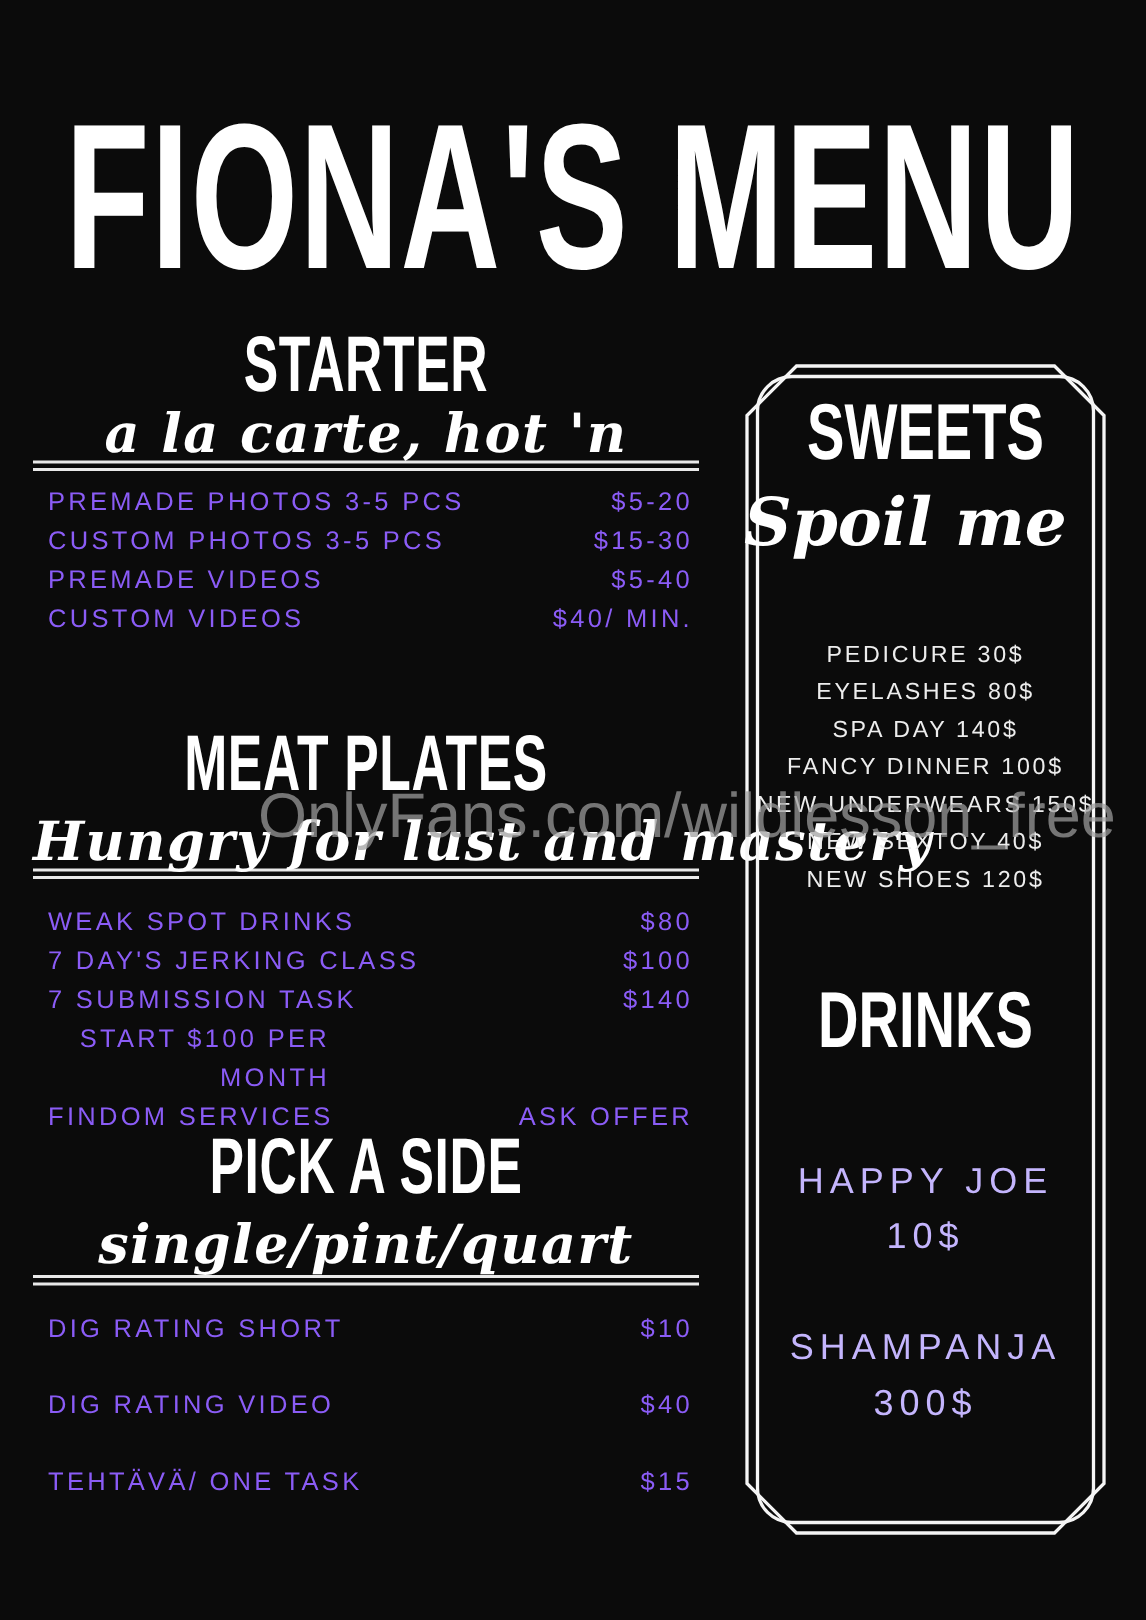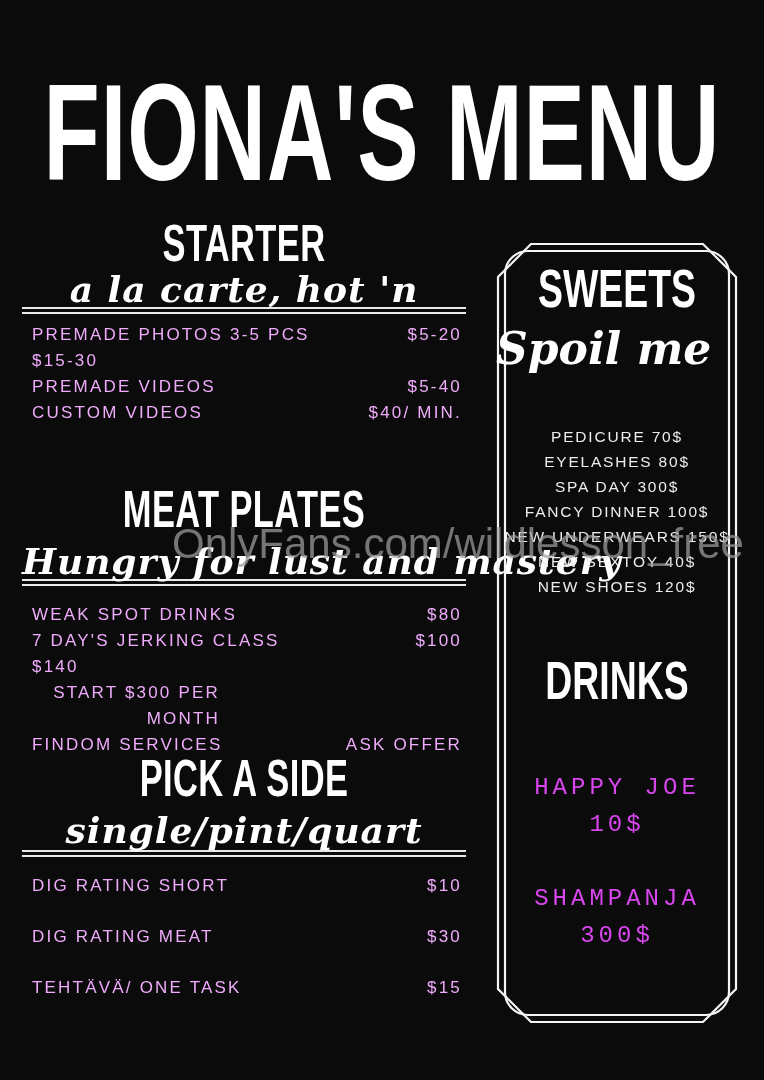--- a/index.html
+++ b/index.html
@@ -26,21 +26,21 @@
   }
   .sec-sub {
     font-family:"DejaVu Serif", serif; font-style:italic; font-weight:bold;
     font-size:36px; line-height:32px; letter-spacing:1px; white-space:nowrap;
   }
   .rule { height:3px; border-top:2px solid #e9e9e9; border-bottom:2px solid #e9e9e9; margin-top:2px; }
 
   .rows { margin-top:8px; text-align:left; padding:0 4px 0 10px; }
   .row {
     display:flex; justify-content:space-between; align-items:center;
-    font-size:17px; line-height:26px; letter-spacing:2.2px; color:#f0abfc;
+    font-size:17px; line-height:26px; letter-spacing:2.2px; color:#8b5cf6;
   }
   .row .label { white-space:nowrap; flex-shrink:0; }
   .row .price { text-align:right; }
   .row .price.wide { max-width:188px; }
 
   .rows.spread .row { margin-top:0; }
   .rows.spread .row + .row { margin-top:25px; }
 
   #sec-starter { top:219px; }
   #sec-starter .sec-sub { margin-top:6px; }
@@ -82,23 +82,22 @@
   }
 
   .sweets-list {
     position:absolute; top:182px; left:0; width:242px;
     font-size:15.5px; line-height:25px; letter-spacing:1.8px; color:#ededed;
     white-space:nowrap;
   }
 
   .drink-item {
     position:absolute; left:0; width:242px; text-align:center;
-    font-size:24px; line-height:37px; letter-spacing:4px; color:#d946ef;
+    font-size:24px; line-height:37px; letter-spacing:4px; color:#c4b5fd;
     white-space:nowrap;
-    font-family:Liberation Mono, monospace;
   }
   #drink-1 { top:527px; }
   #drink-2 { top:638px; }
 </style>
 </head>
 <body>
 
 <div class="canvas">
 
   <div class="poster-title">FIONA'S MENU</div>
@@ -106,20 +105,21 @@
   <div class="sec" id="sec-starter">
     <div class="sec-heading">STARTER</div>
     <div class="sec-sub">a la carte, hot 'n</div>
     <div class="rule"></div>
     <div class="rows">
       <div class="row">
         <span class="label">PREMADE PHOTOS 3-5 PCS</span>
         <span class="price">$5-20</span>
       </div>
       <div class="row">
+        <span class="label">CUSTOM PHOTOS 3-5 PCS</span>
         <span class="price">$15-30</span>
       </div>
       <div class="row">
         <span class="label">PREMADE VIDEOS</span>
         <span class="price">$5-40</span>
       </div>
       <div class="row">
         <span class="label">CUSTOM VIDEOS</span>
         <span class="price">$40/ MIN.</span>
       </div>
@@ -133,64 +133,65 @@
     <div class="rows">
       <div class="row">
         <span class="label">WEAK SPOT DRINKS</span>
         <span class="price">$80</span>
       </div>
       <div class="row">
         <span class="label">7 DAY'S JERKING CLASS</span>
         <span class="price">$100</span>
       </div>
       <div class="row">
+        <span class="label">7 SUBMISSION TASK</span>
         <span class="price">$140</span>
       </div>
       <div class="row">
-        <span class="price wide">START $300 PER MONTH</span>
+        <span class="price wide">START $100 PER MONTH</span>
       </div>
       <div class="row">
         <span class="label">FINDOM SERVICES</span>
         <span class="price">ASK OFFER</span>
       </div>
     </div>
   </div>
 
   <div class="sec" id="sec-pick">
     <div class="sec-heading">PICK A SIDE</div>
     <div class="sec-sub">single/pint/quart</div>
     <div class="rule"></div>
     <div class="rows spread">
       <div class="row">
         <span class="label">DIG RATING SHORT</span>
         <span class="price">$10</span>
       </div>
       <div class="row">
-        <span class="label">DIG RATING MEAT</span>
-        <span class="price">$30</span>
+        <span class="label">DIG RATING VIDEO</span>
+        <span class="price">$40</span>
       </div>
       <div class="row">
         <span class="label">TEHTÄVÄ/ ONE TASK</span>
         <span class="price">$15</span>
       </div>
     </div>
   </div>
 
   <div class="panel">
     <svg class="frame" width="242" height="782" viewBox="0 0 242 782">
       <path d="M 35 2 H 207 L 240 35 V 747 L 207 780 H 35 L 2 747 V 35 Z" fill="none" stroke="#f5f5f5" stroke-width="2.2"></path>
       <rect x="9" y="9" width="224" height="764" rx="23" ry="23" fill="none" stroke="#f5f5f5" stroke-width="2.2"></rect>
     </svg>
     <div class="panel-content">
       <div class="panel-heading" id="sweets-heading">SWEETS</div>
       <div class="panel-script">Spoil me</div>
       <div class="sweets-list">
-        <div>PEDICURE 70$</div>
+        <div>PEDICURE 30$</div>
         <div>EYELASHES 80$</div>
-        <div>SPA DAY 300$</div>
+        <div>SPA DAY 140$</div>
         <div>FANCY DINNER 100$</div>
         <div>NEW UNDERWEARS 150$</div>
         <div>NEW SEXTOY 40$</div>
         <div>NEW SHOES 120$</div>
       </div>
       <div class="panel-heading" id="drinks-heading">DRINKS</div>
       <div class="drink-item" id="drink-1">
         <div>HAPPY JOE</div>
         <div>10$</div>
       </div>

